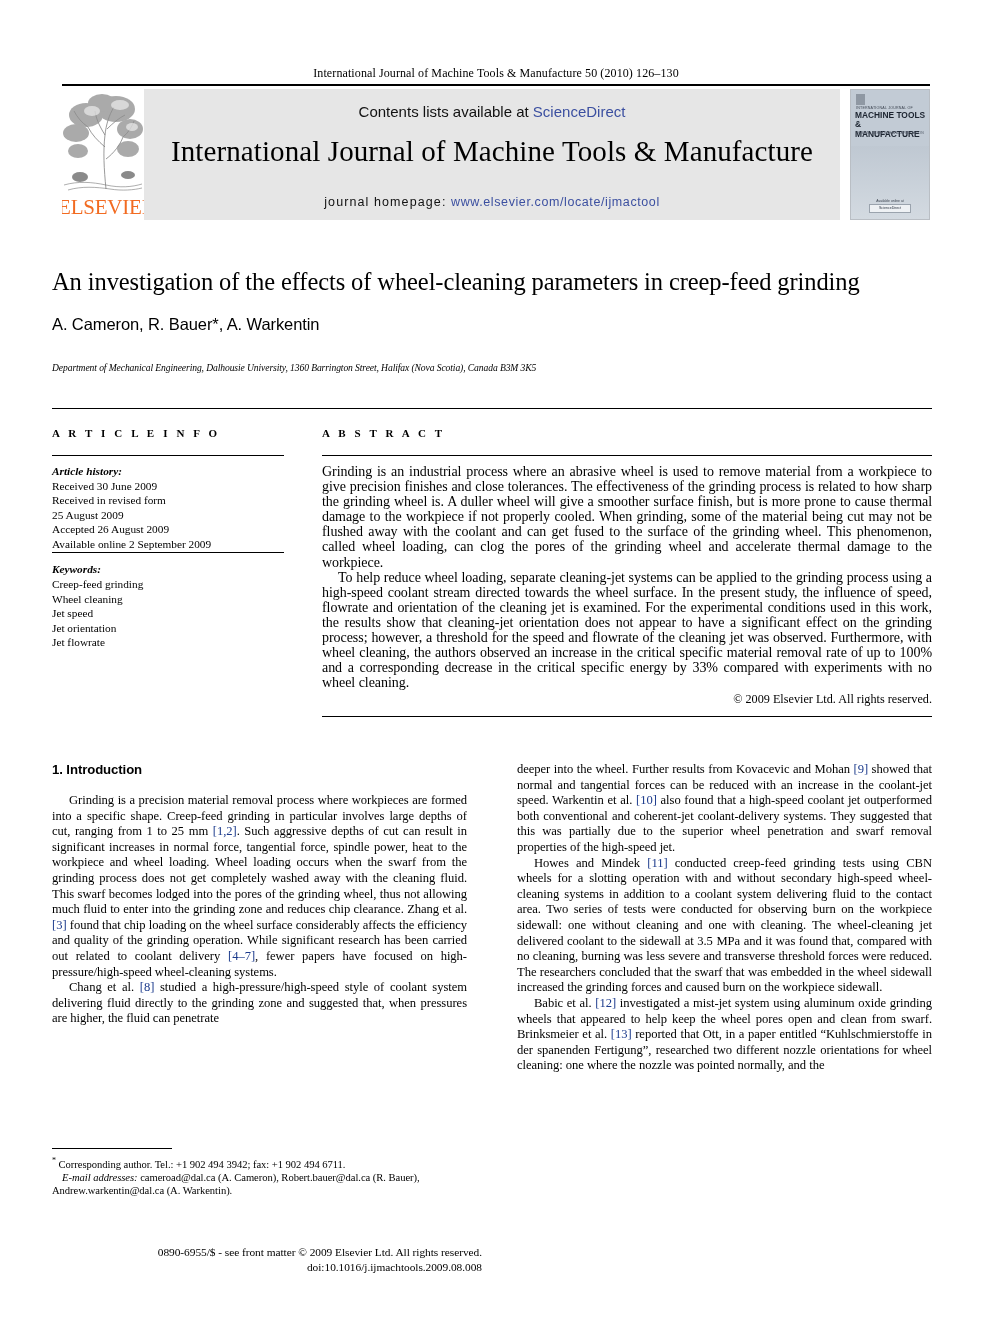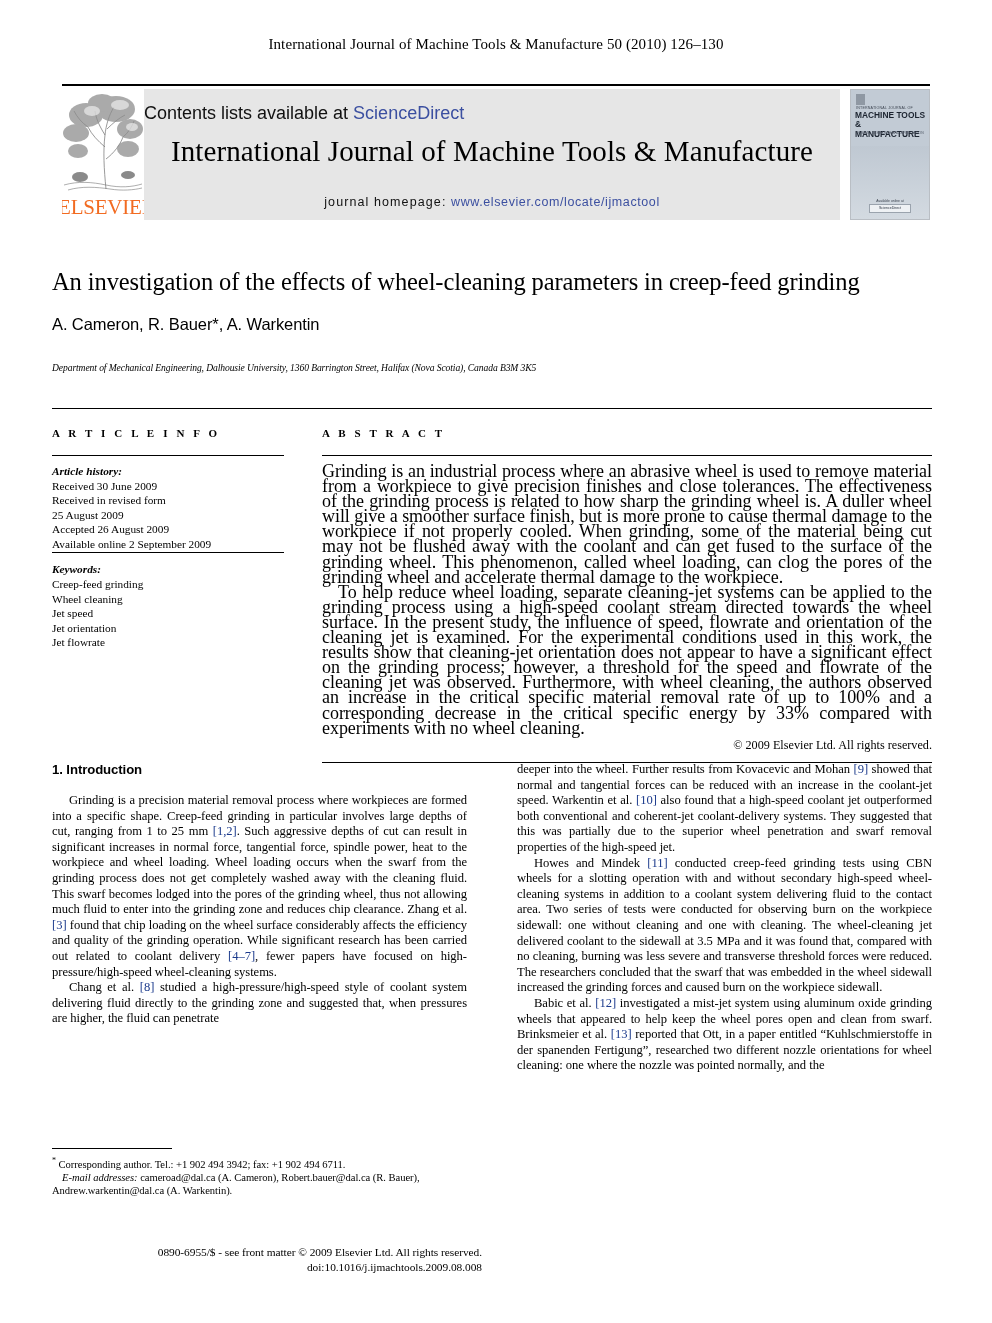--- a/index.html
+++ b/index.html
@@ -19,25 +19,25 @@
   .page {
     position: absolute;
     left: 0; top: 0;
     width: 992px;
     height: 1323px;
   }
 
   
   .running-head {
     position: absolute;
-    left: 0; top: 36px;
+    left: 0; top: 66px;
     width: 992px;
     text-align: center;
     font-family: "Liberation Serif", serif;
-    font-size: 15px;
+    font-size: 12px;
     letter-spacing: .1px;
   }
 
   
   .masthead {
     position: absolute;
     left: 62px; top: 84px;
     width: 868px;
     height: 136px;
     border-top: 2.5px solid #000;
@@ -74,23 +74,23 @@
     line-height: 1;
   }
   .masthead-center {
     flex: 1 1 auto;
     background: #e6e6e6;
     position: relative;
   }
   .contents-line {
     position: absolute;
     left: 0; right: 0; top: 14px;
-    text-align: left;
-    font-family: "Liberation Sans", sans-serif;
-    font-size: 18px;
+    text-align: center;
+    font-family: "Liberation Sans", sans-serif;
+    font-size: 15px;
     color: #111;
   }
   .contents-line .sd-link {
     color: #3b4fa0;
   }
   .journal-title-big {
     position: absolute;
     left: 0; right: 0; top: 46px;
     text-align: center;
     font-family: "Liberation Serif", serif;
@@ -258,21 +258,21 @@
   .info-history {
     padding-bottom: 1px;
     border-bottom: .9px solid #000;
   }
   .info-keywords {
     padding-top: 9px;
   }
   .abstract-body p {
     margin: 0;
     font-family: "Liberation Serif", serif;
-    font-size: 18px;
+    font-size: 14px;
     line-height: 15.1px;
     text-align: justify;
     text-justify: inter-word;
     letter-spacing: -0.05px;
   }
   .abstract-body p.indent {
     text-indent: 16px;
   }
   .copyright {
     margin-top: 2px;

